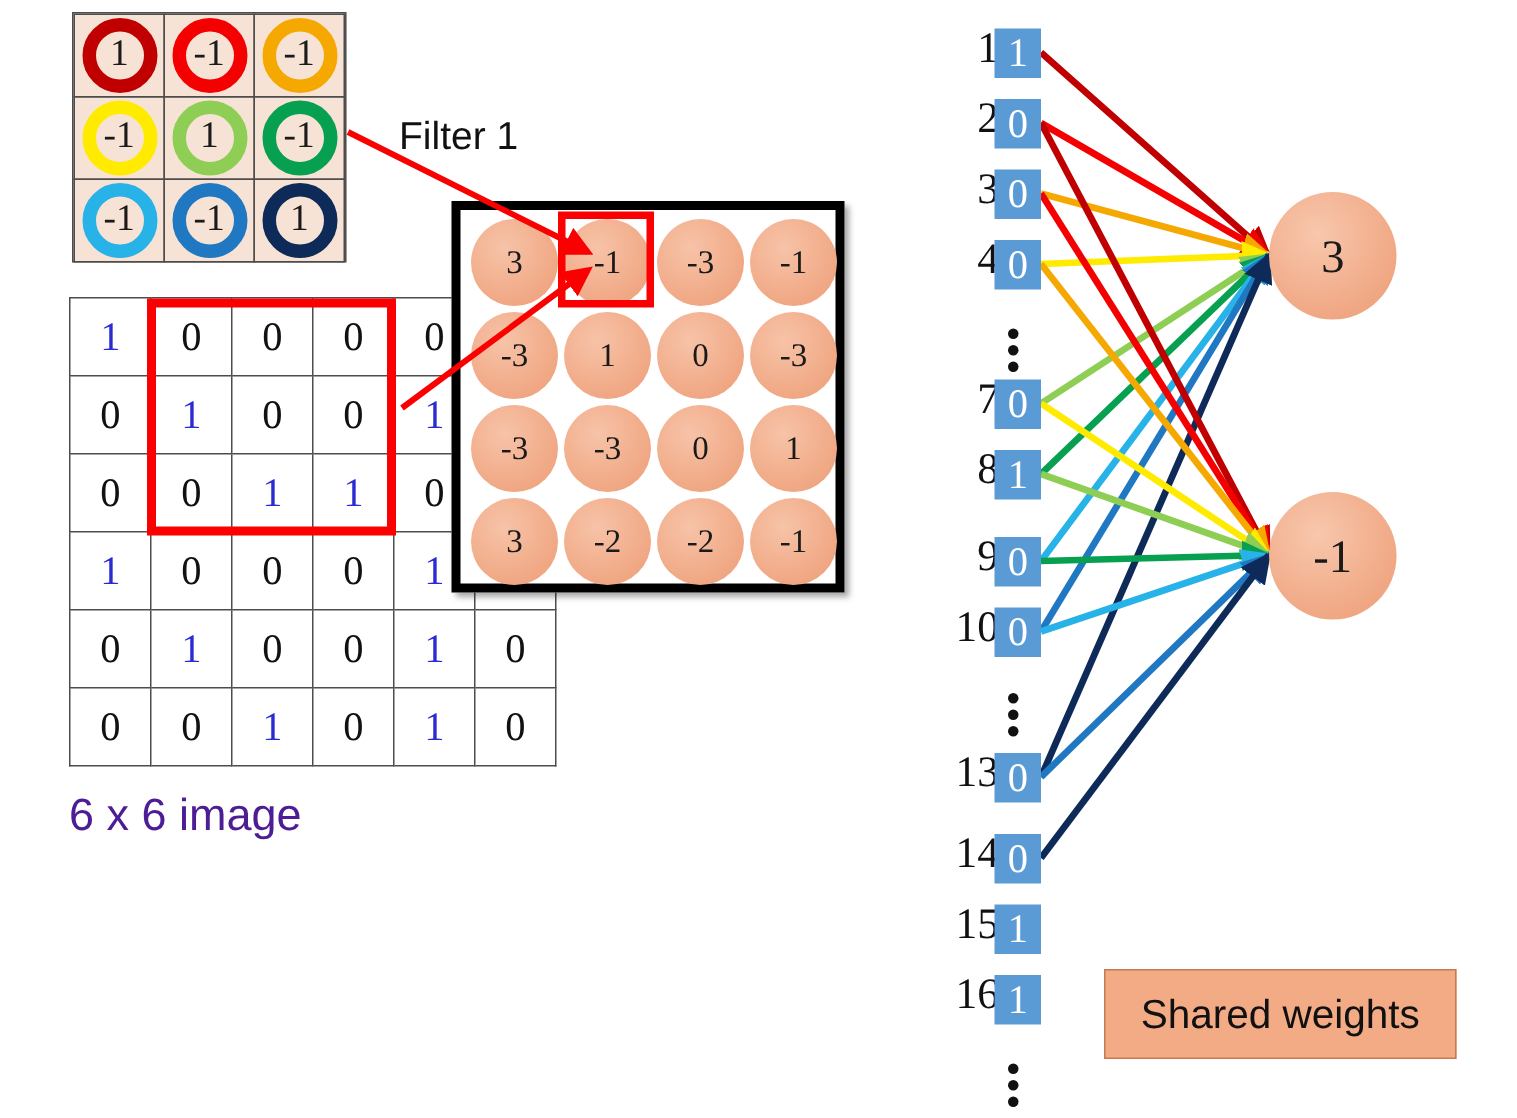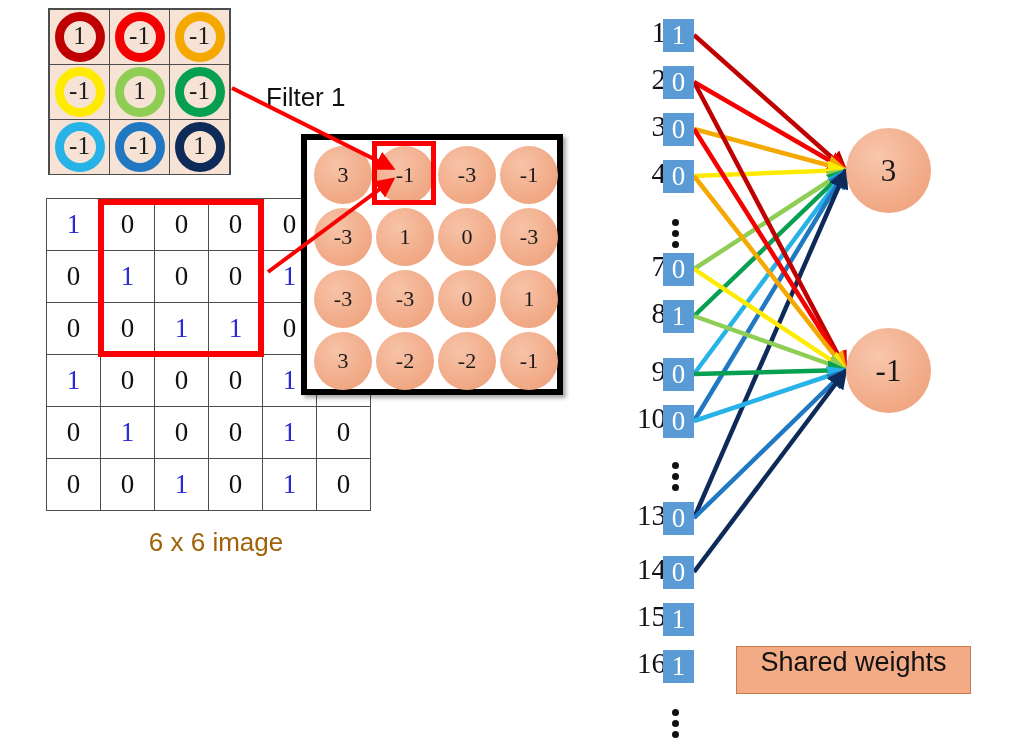--- a/index.html
+++ b/index.html
@@ -56,21 +56,21 @@
     font-size: 25px;
     color: #1a1a1a;
     line-height: 1;
     margin-top: -2px;
   }
 
   
   #filter-label {
     position: absolute;
     left: 266px;
-    top: 82px;
+    top: 75px;
     font-size: 26px;
     color: #111111;
     font-family: "Liberation Sans", sans-serif;
   }
 
   
   #image-grid {
     position: absolute;
     left: 46px;
     top: 198px;
@@ -100,23 +100,23 @@
     border: 6px solid #fa0000;
     box-sizing: border-box;
     pointer-events: none;
   }
 
   #image-caption {
     position: absolute;
     left: 46px;
     top: 527px;
     width: 340px;
-    text-align: center;
-    font-size: 26px;
-    color: #a16207;
+    text-align: left;
+    font-size: 30px;
+    color: #4c1d95;
   }
 
   
   #less-params {
     position: absolute;
     left: 74px;
     top: 591px;
     width: 313px;
     height: 52px;
     background: linear-gradient(to bottom, #5b8fd4 0%, #3b6fbe 48%, #3467b6 52%, #2f62b2 100%);
@@ -219,26 +219,26 @@
     font-size: 31px;
     color: #1a1a1a;
   }
 
   
   #shared-weights {
     position: absolute;
     left: 736px;
     top: 646px;
     width: 235px;
-    height: 48px;
+    height: 60px;
     background: #f3ab85;
     border: 1px solid #c57a4f;
     box-sizing: border-box;
     display: flex;
-    align-items: flex-start;
+    align-items: center;
     justify-content: center;
     font-size: 27px;
     color: #111111;
   }
 
   #watermark {
     position: absolute;
     left: 757px;
     top: 710px;
     font-size: 16px;

